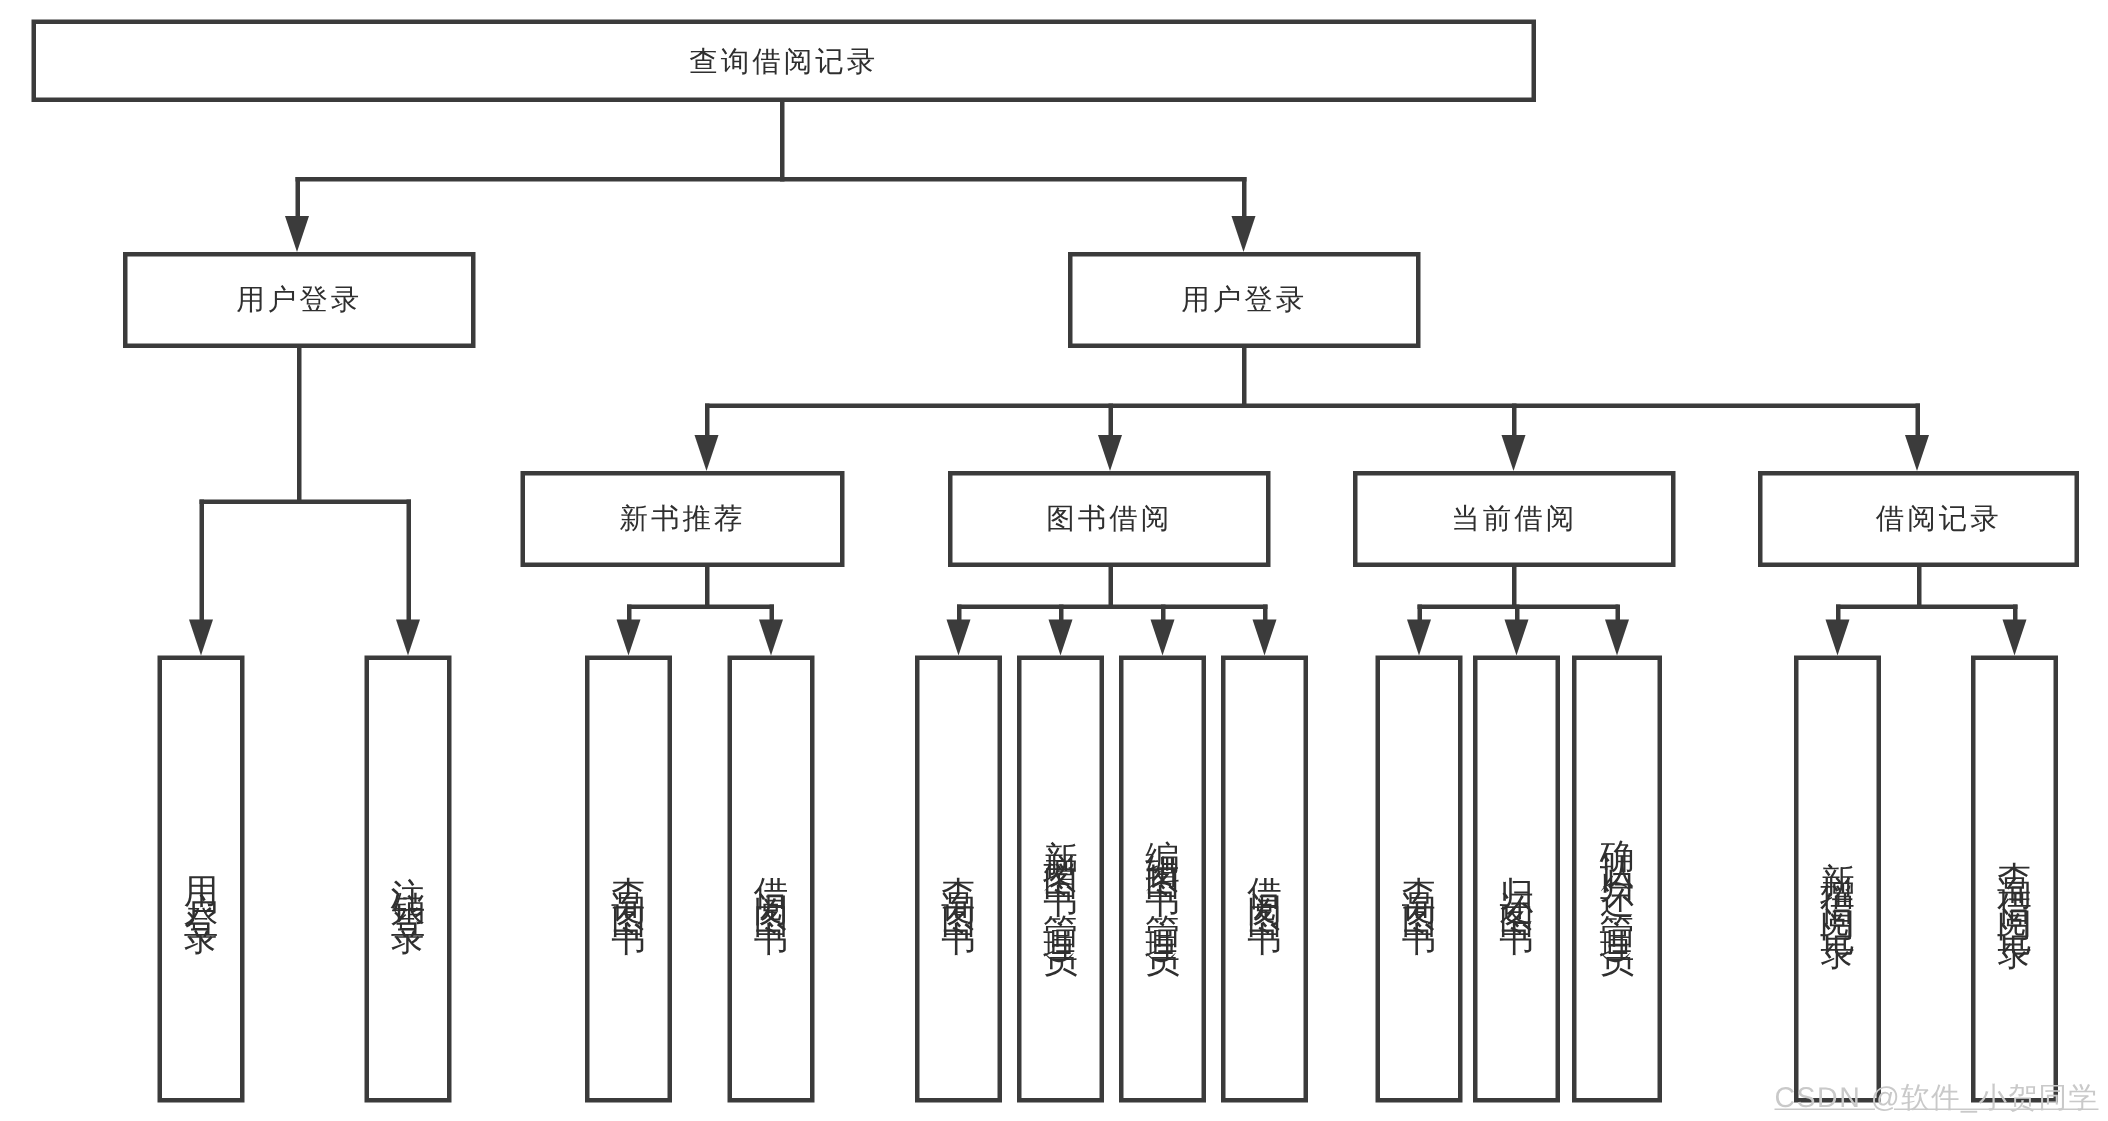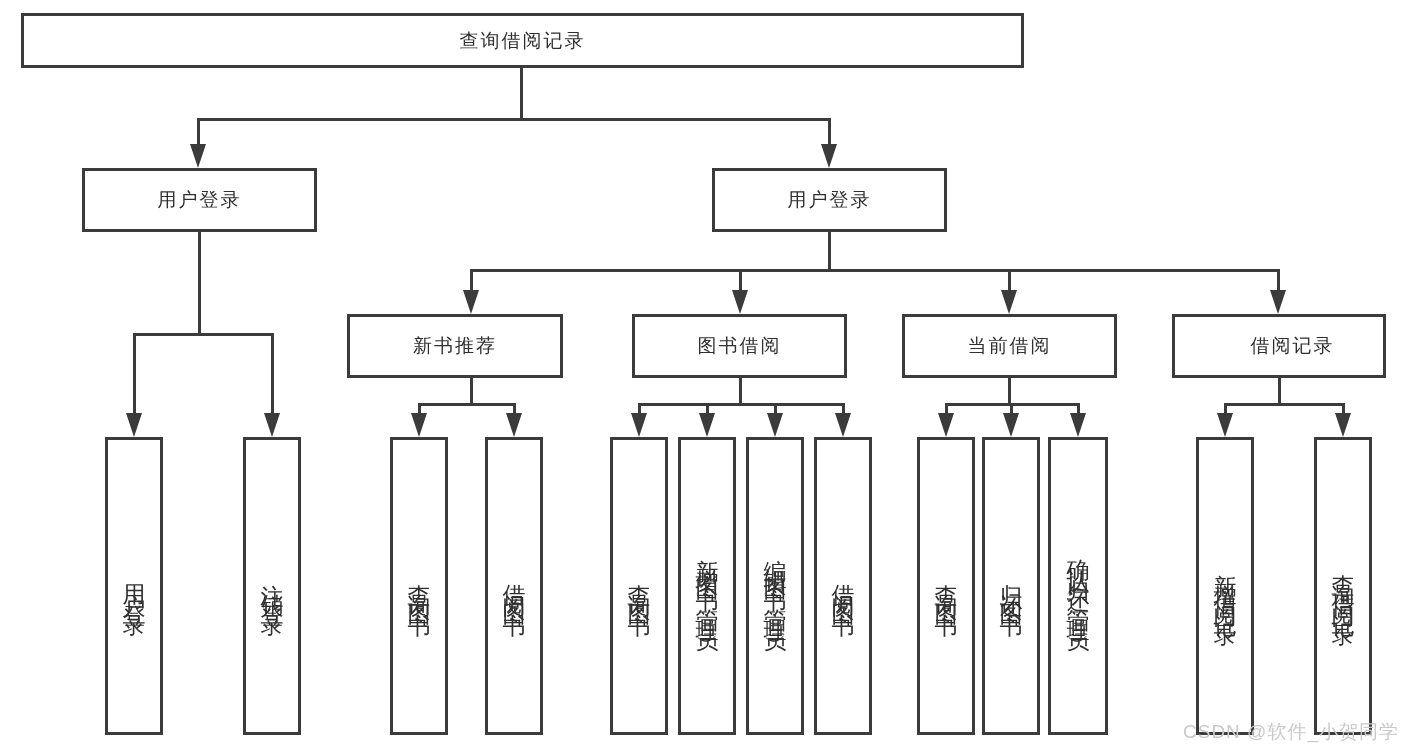--- a/index.html
+++ b/index.html
@@ -46,20 +46,21 @@
     border-top:24px solid var(--line);
   }
   .watermark{
     position:absolute;
     left:1183px;top:719px;
     font-size:19px;
     color:var(--wm);
     letter-spacing:1px;
     z-index:10;
     white-space:nowrap;
+    text-decoration:underline;
   }
   
   #b-root{left:21px;top:13px;width:1003px;height:55px;}
   #b-user{left:82px;top:168px;width:235px;height:64px;}
   #b-mgmt{left:712px;top:168px;width:235px;height:64px;}
   #b-l3a{left:347px;top:314px;width:216px;height:64px;}
   #b-l3b{left:632px;top:314px;width:215px;height:64px;}
   #b-l3c{left:902px;top:314px;width:215px;height:64px;}
   #b-l3d{left:1172px;top:314px;width:214px;height:64px;padding-left:27px;}
   .leaf{top:437px;width:58px;height:298px;}

